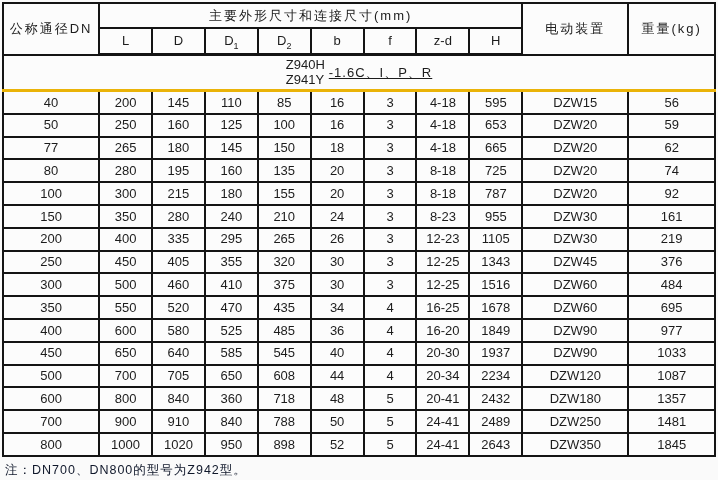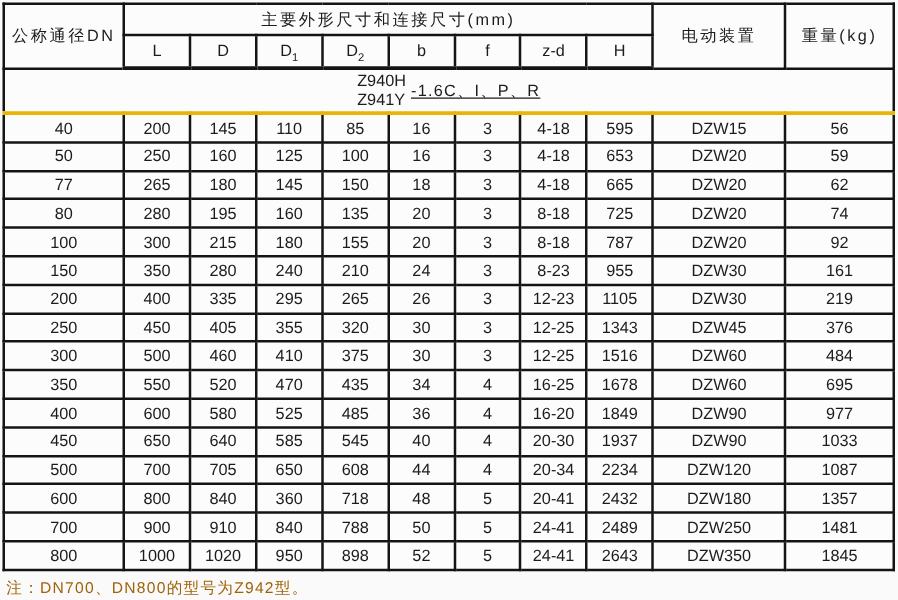--- a/index.html
+++ b/index.html
@@ -55,21 +55,21 @@
     flex-direction: column;
     align-items: flex-start;
     line-height: 1.15;
     font-size: 13px;
   }
   .model-suffix { font-size: 13px; letter-spacing: 1px; text-decoration: underline; }
   .note {
     font-size: 12.5px;
     letter-spacing: 1px;
     margin: 5px 0 0 3px;
-    color: #a16207;
+    color: #0f172a;
   }
 </style>
 </head>
 <body>
 
 <div class="page">
   <table class="spec">
     <colgroup>
       <col style="width:13.5%">
       <col style="width:7.43%">

